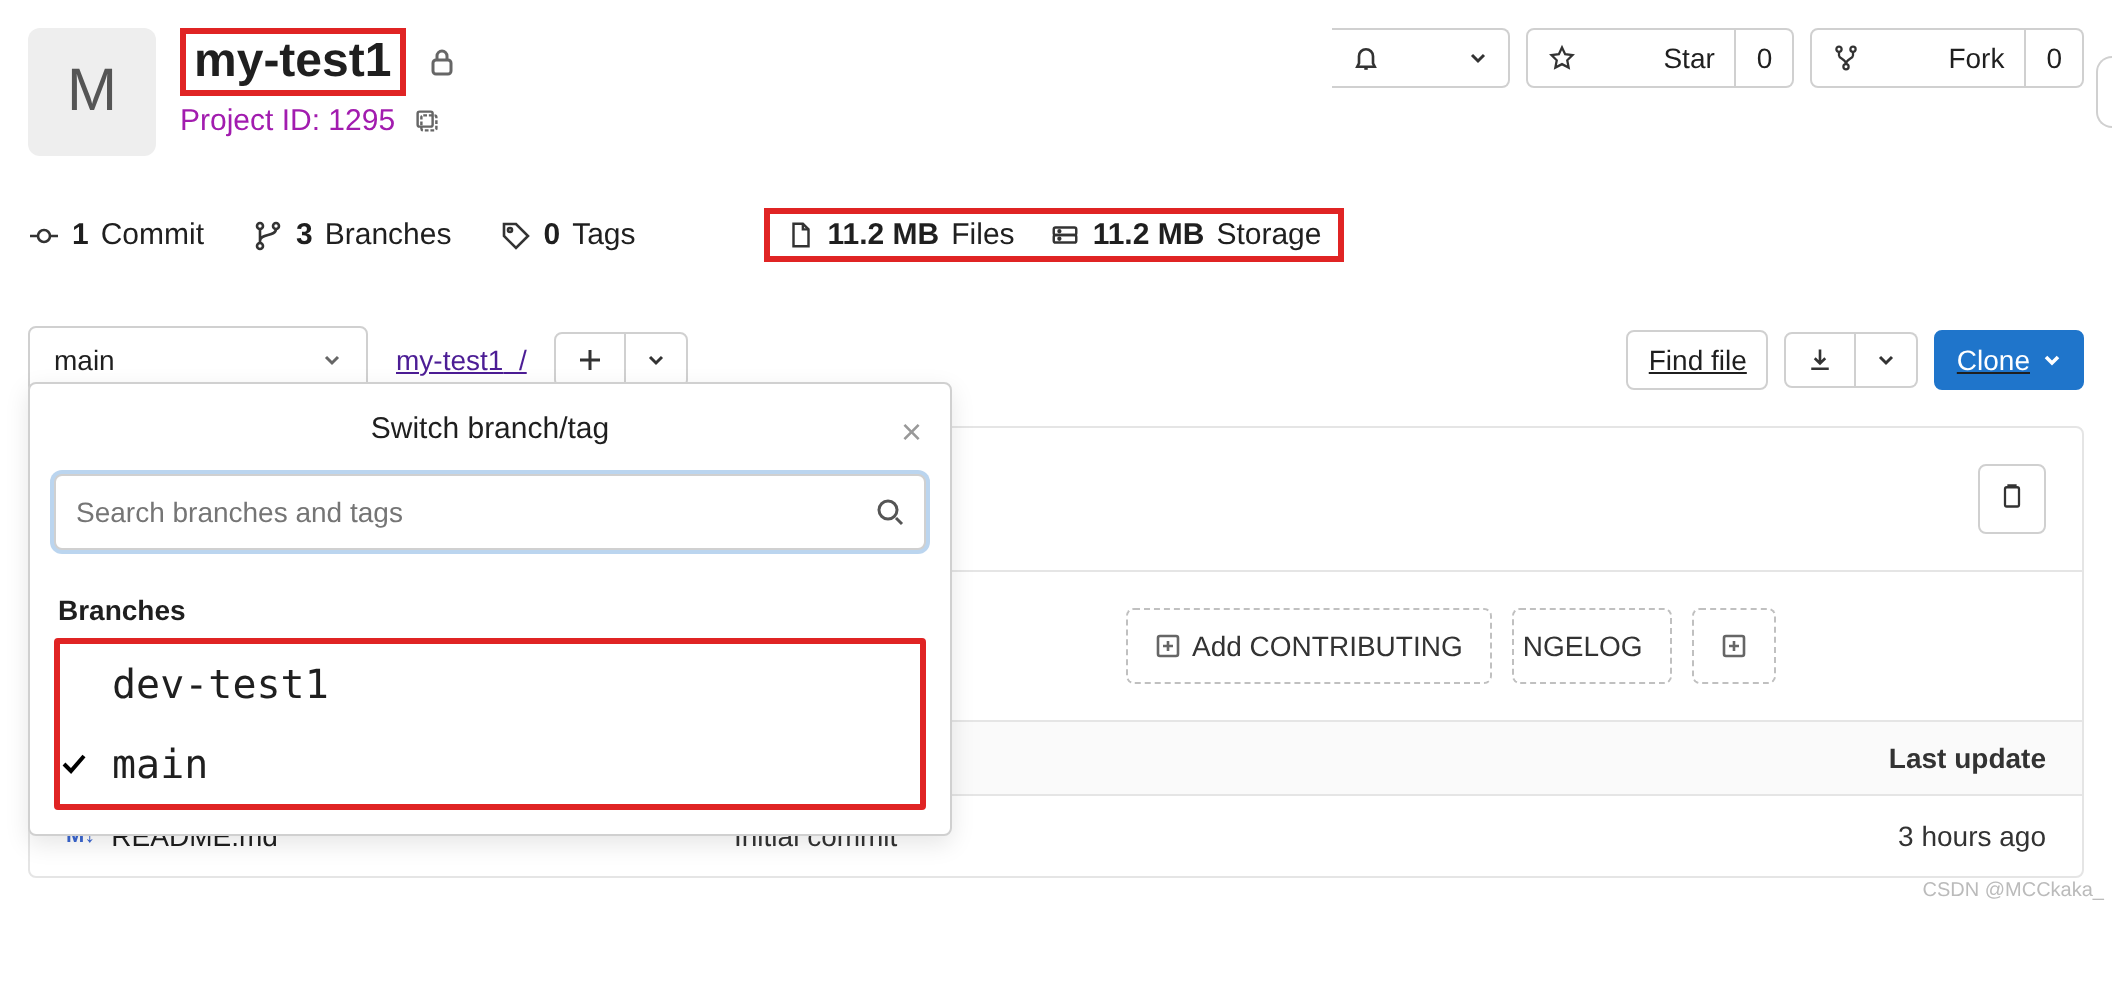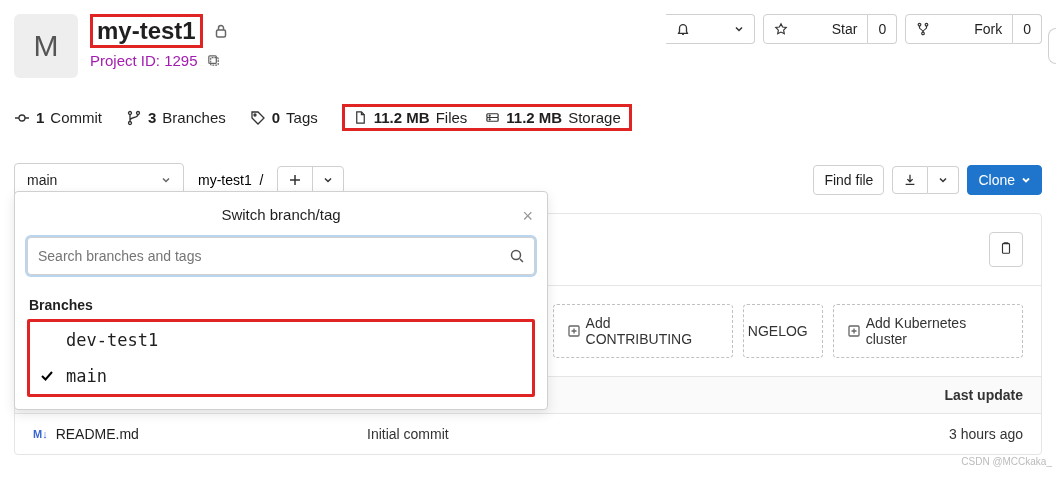--- a/index.html
+++ b/index.html
@@ -16,40 +16,40 @@
     .btn { border: 1px solid #d0d0d0; background: #fff; border-radius: 4px; padding: 6px 10px; display: inline-flex; align-items: center; gap: 6px; font-size: 14px; cursor: pointer; color: #1f1f1f; }
     .btn-group { display: inline-flex; }
     .btn-group .btn { border-radius: 0; }
     .btn-group .btn:first-child { border-radius: 4px 0 0 4px; gap: 44px; }
     .btn-group .btn:last-child { border-radius: 0 4px 4px 0; border-left: none; }
     .icon { display: inline-flex; align-items: center; justify-content: center; }
     svg { display: block; }
     .stats { display: flex; align-items: center; gap: 24px; margin-bottom: 32px; font-size: 15px; }
     .stat { display: flex; align-items: center; gap: 6px; color: #1f1f1f; }
     .stat b { font-weight: 700; }
-    .highlight-box { border: 3px solid #e02424; padding: 2px 8px; display: flex; align-items: center; gap: 18px; }
+    .highlight-box { border: 3px solid #e02424; padding: 2px 8px; display: flex; align-items: center; gap: 18px; margin-left: 40px; }
     .toolbar { display: flex; align-items: center; justify-content: space-between; margin-bottom: 16px; }
     .toolbar-left { display: flex; align-items: center; gap: 14px; }
     .branch-select { border: 1px solid #d0d0d0; border-radius: 4px; padding: 8px 12px; width: 170px; display: flex; align-items: center; justify-content: space-between; cursor: pointer; }
-    .breadcrumb { color: #000000; }
+    .breadcrumb { color: #4c1d95; text-decoration: underline; }
     .plus-btn-group { display: flex; border: 1px solid #d0d0d0; border-radius: 4px; }
     .plus-btn { padding: 6px 10px; cursor: pointer; display: flex; align-items: center; }
     .plus-btn:first-child { border-right: 1px solid #d0d0d0; }
-    .toolbar-right { display: flex; gap: 8px; align-items: center; }
+    .toolbar-right { display: flex; gap: 8px; align-items: center; text-decoration: underline; }
     .btn-primary { background: #1f75cb; color: #fff; border: 1px solid #1f75cb; }
-    .dropdown { position: absolute; top: 191px; left: 14px; width: 534px; background: #fff; border: 1px solid #d0d0d0; border-radius: 4px; box-shadow: 0 4px 12px rgba(0,0,0,0.1); z-index: 10; }
+    .dropdown { position: absolute; top: 191px; left: 14px; width: 462px; background: #fff; border: 1px solid #d0d0d0; border-radius: 4px; box-shadow: 0 4px 12px rgba(0,0,0,0.1); z-index: 10; }
     .dropdown-header { position: relative; text-align: center; padding: 14px 0; font-size: 15px; color: #1f1f1f; }
     .dropdown-close { position: absolute; right: 14px; top: 14px; color: #999; cursor: pointer; font-size: 18px; }
     .dropdown-search-wrap { padding: 0 12px 12px; }
     .dropdown-search { position: relative; }
     .dropdown-search input { width: 100%; border: 1px solid #d0d0d0; border-radius: 4px; padding: 10px 36px 10px 10px; font-size: 14px; outline: none; box-shadow: 0 0 0 2px rgba(31,117,203,0.3); }
     .dropdown-search .search-icon { position: absolute; right: 10px; top: 50%; transform: translateY(-50%); color: #666; }
     .dropdown-section-label { padding: 10px 14px 6px; font-weight: 600; font-size: 14px; }
     .branches-box { border: 3px solid #e02424; margin: 0 12px 12px; border-radius: 2px; }
-    .branch-item { display: flex; align-items: center; gap: 10px; padding: 8px 10px; font-family: ui-monospace, Menlo, Consolas, monospace; font-size: 17px; cursor: pointer; }
+    .branch-item { display: flex; align-items: center; gap: 10px; padding: 8px 0; font-family: ui-monospace, Menlo, Consolas, monospace; font-size: 20px; cursor: pointer; }
     .branch-item .check { width: 16px; }
     .content-area { border: 1px solid #e5e5e5; border-radius: 4px; }
     .commit-row { display: flex; justify-content: flex-end; padding: 18px 18px; border-bottom: 1px solid #e5e5e5; align-items: center; gap: 10px; }
     .sha-box { border: 1px solid #d0d0d0; border-radius: 4px; padding: 8px 12px; font-family: ui-monospace, monospace; font-size: 14px; }
     .copy-btn { border: 1px solid #d0d0d0; border-radius: 4px; padding: 8px 9px; cursor: pointer; }
     .suggestions { display: flex; gap: 10px; padding: 18px 18px; border-bottom: 1px solid #e5e5e5; }
     .dashed-btn { border: 1px dashed #c0c0c0; border-radius: 4px; padding: 10px 14px; display: flex; align-items: center; gap: 6px; cursor: pointer; font-size: 14px; color: #333; }
     .placeholder-left { width: 520px; visibility: hidden; }
     .file-header-row { display: flex; background: #fafafa; border-bottom: 1px solid #e5e5e5; padding: 10px 18px; font-weight: 600; color: #333; font-size: 14px; }
     .file-header-row .col-name { flex: 0 0 334px; }
@@ -270,21 +270,20 @@
       <div class="dashed-btn" style="padding-left:4px;">
         <span>NGELOG</span>
       </div>
       <div class="dashed-btn">
         <span class="icon">
           <svg width="12" height="12" viewBox="0 0 12 12" stroke="#666" stroke-width="1.3">
               <rect x="1" y="1" width="10" height="10" rx="1" fill="none"></rect>
               <path d="M6 3.5v5M3.5 6h5"></path>
             </svg>
         </span>
-        <span>Add Kubernetes cluster</span>
       </div>
     </div>
     <div class="file-header-row">
       <div class="col-name"></div>
       <div class="col-commit"></div>
       <div class="col-update">Last update</div>
     </div>
     <div class="file-row">
       <div class="col-name">
         <span class="md-icon">M↓</span>

